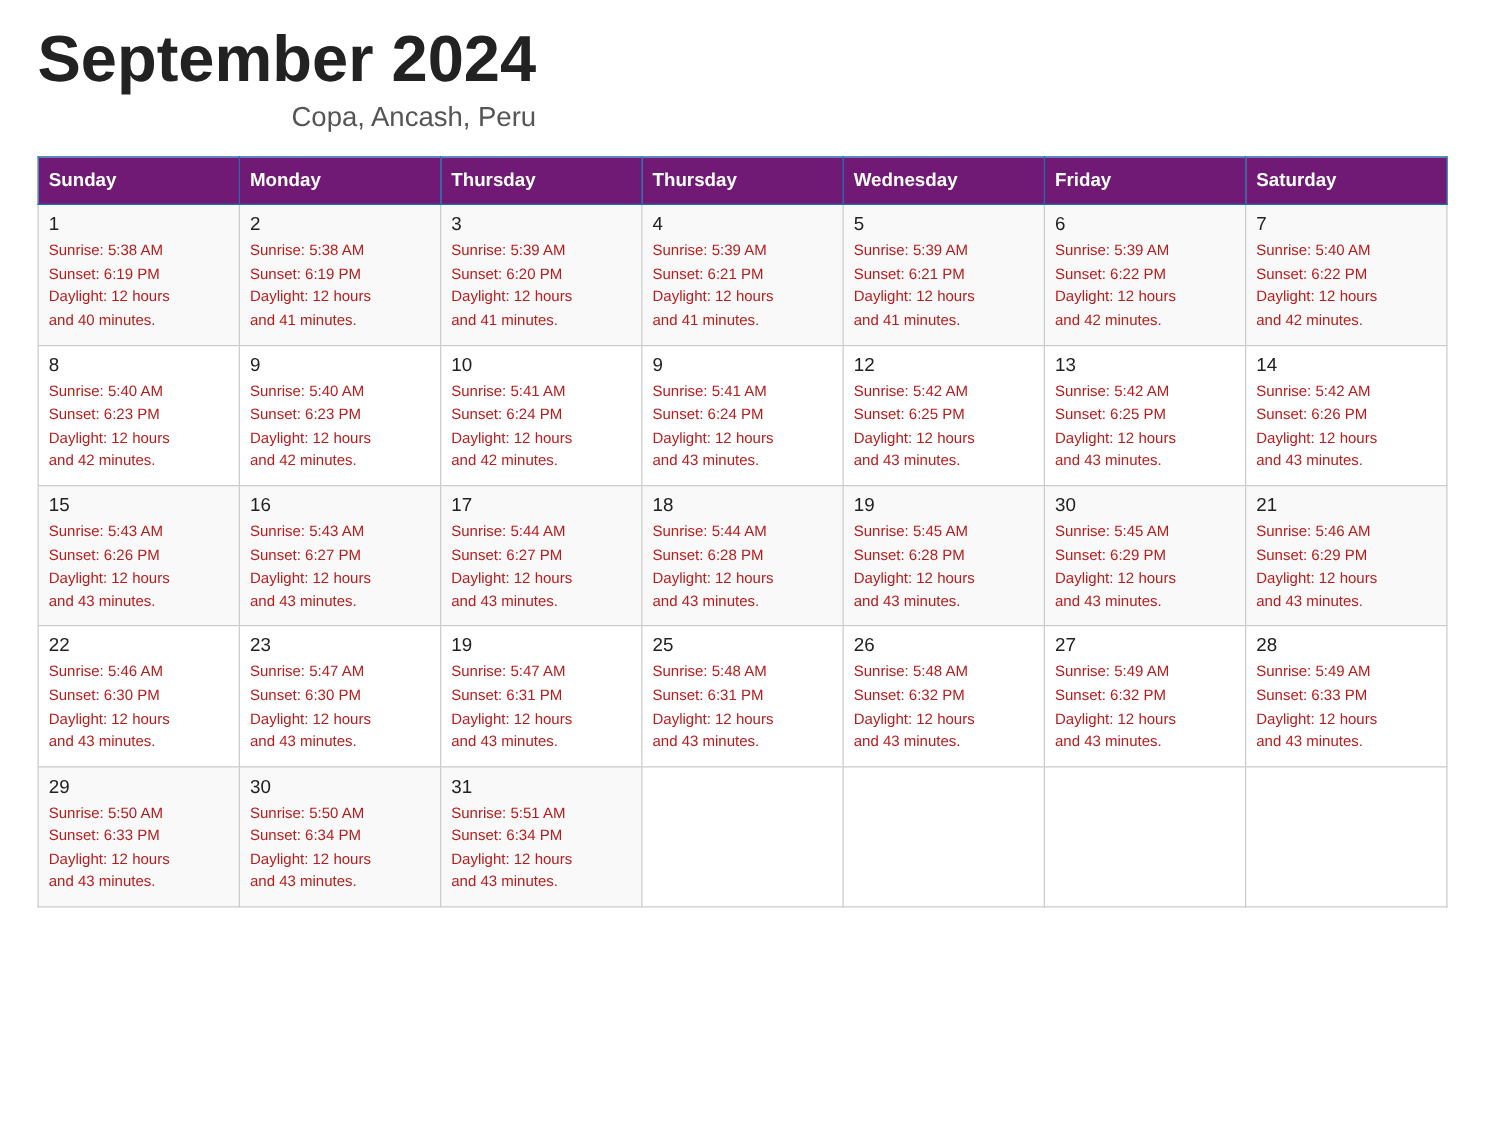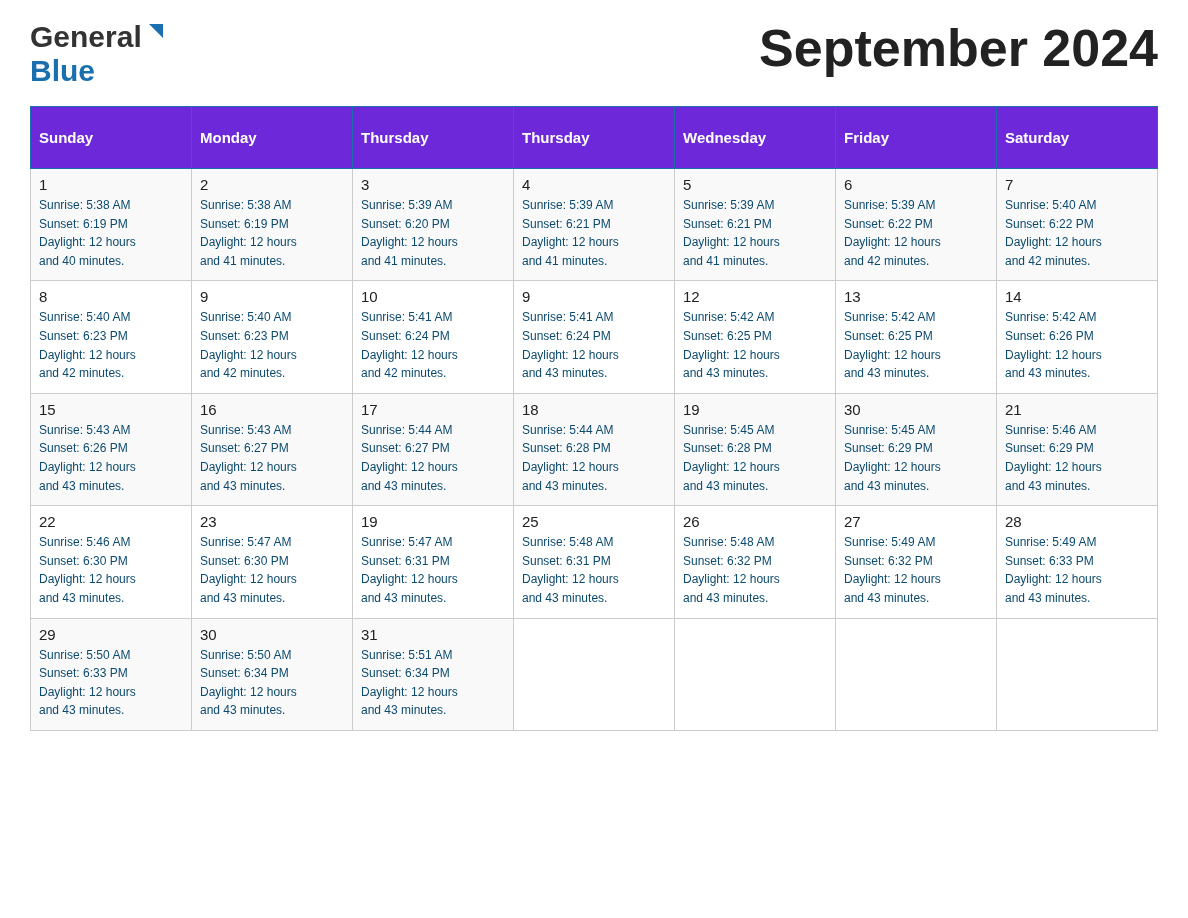--- a/index.html
+++ b/index.html
@@ -34,25 +34,25 @@
       font-size: 22px;
       color: #555;
       margin-top: 4px;
     }
     .calendar-table {
       width: 100%;
       border-collapse: collapse;
       table-layout: fixed;
     }
     .calendar-table thead tr th {
-      background-color: #6d28d9;
+      background-color: #701a75;
       color: #fff;
       font-size: 15px;
       font-weight: bold;
-      padding: 22px 8px;
+      padding: 10px 8px;
       text-align: left;
       border: 1px solid #1a6faf;
     }
     .calendar-table tbody tr td {
       vertical-align: top;
       padding: 7px 8px 10px 8px;
       border: 1px solid #ccc;
       font-size: 12.5px;
       color: #333;
       background: #fff;
@@ -66,21 +66,21 @@
     }
     .day-number {
       font-size: 15px;
       font-weight: normal;
       color: #222;
       display: block;
       margin-bottom: 3px;
     }
     .day-info {
       font-size: 12px;
-      color: #0c4a6e;
+      color: #b91c1c;
       line-height: 1.55;
     }
     .empty-cell {
       background: #fff !important;
     }
     .logo-row {
       display: flex;
       align-items: center;
     }
     .logo-text-general {
@@ -97,33 +97,23 @@
     .logo-text-blue {
       font-size: 30px;
       font-weight: bold;
       color: #1a6faf;
     }
   </style>
 </head>
 <body>
 
 <div class="header">
-  <div class="logo">
-    <div class="logo-row">
-      <span class="logo-text-general">General</span>
-      <span class="logo-arrow">
-        <svg width="22" height="22" viewBox="0 0 22 22">
-          <polygon points="4,4 18,4 18,18" fill="#1a6faf"></polygon>
-        </svg>
-      </span>
-    </div>
-    <span class="logo-text-blue">Blue</span>
-  </div>
   <div class="title-section">
     <div class="month-title">September 2024</div>
+    <div class="location-title">Copa, Ancash, Peru</div>
   </div>
 </div>
 
 <table class="calendar-table">
   <thead>
     <tr>
     <th>Sunday</th>
         <th>Monday</th>
         <th>Thursday</th>
         <th>Thursday</th>

